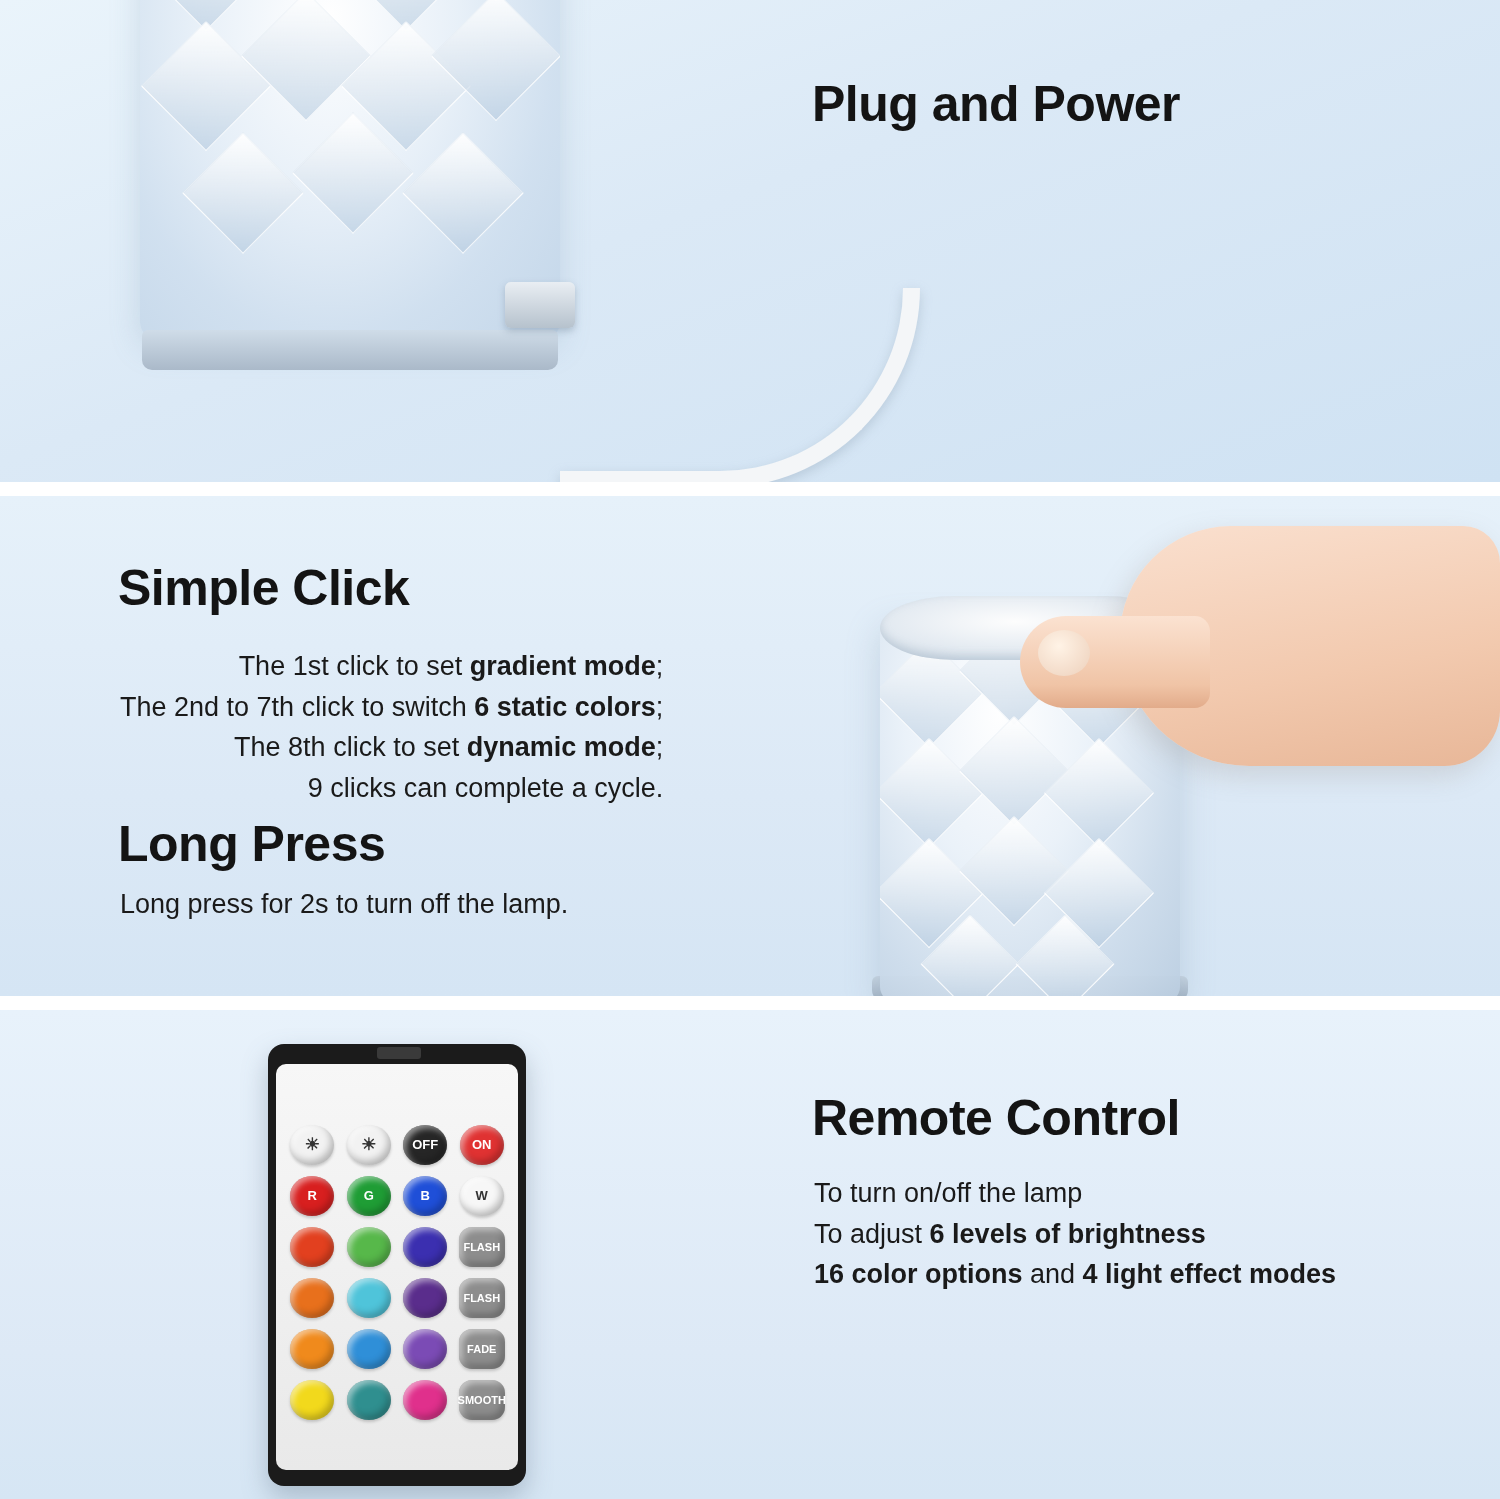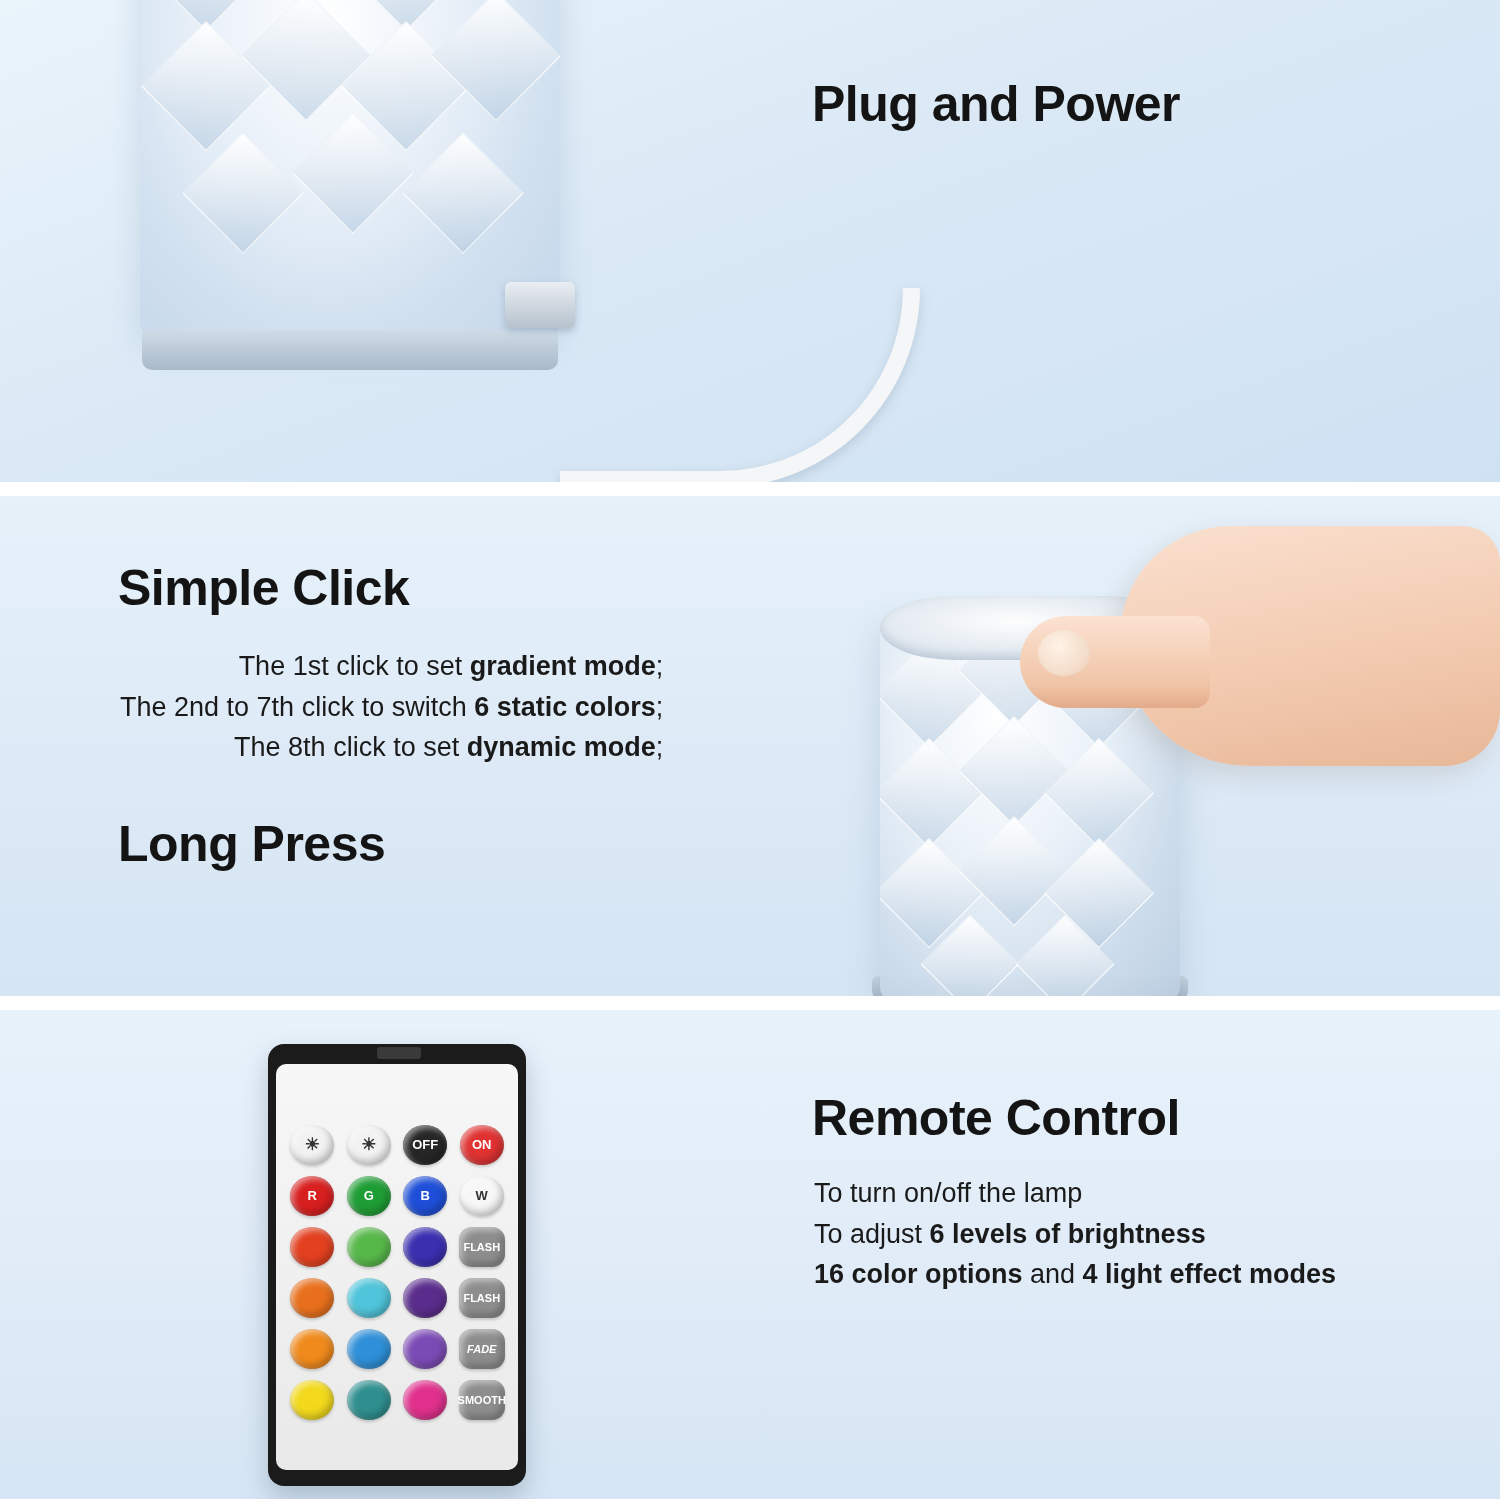--- a/index.html
+++ b/index.html
@@ -213,23 +213,29 @@
     <div class="txt p2-body">
       <div class="body-line">
         <span>The 1st click to set </span><b>gradient mode</b><span>;</span>
       </div>
       <div class="body-line">
         <span>The 2nd to 7th click to switch </span><b>6 static colors</b><span>;</span>
       </div>
       <div class="body-line">
         <span>The 8th click to set </span><b>dynamic mode</b><span>;</span>
       </div>
+      <div class="body-line">
+        <span>9 clicks can complete a cycle.</span>
+      </div>
     </div>
 
     <div class="txt headline p2-title2">Long Press</div>
+    <div class="txt p2-body2">
+      <div class="body-line">Long press for 2s to turn off the lamp.</div>
+    </div>
   </div>
 
   <div class="gap gap-2"></div>
 
   <div class="panel panel-3">
     <div class="txt headline p3-title">Remote Control</div>
     <div class="txt p3-body">
       <div class="body-line">
         <span>To turn on/off the lamp</span>
       </div>
@@ -262,20 +268,20 @@
       <div class="rbtn" style="background: rgb(87, 184, 74); color: rgb(255, 255, 255);"></div>
       <div class="rbtn" style="background: rgb(59, 47, 176); color: rgb(255, 255, 255);"></div>
       <div class="rbtn sq" style="background: rgb(141, 141, 141); color: rgb(255, 255, 255);">FLASH</div>
       <div class="rbtn" style="background: rgb(232, 112, 28); color: rgb(255, 255, 255);"></div>
       <div class="rbtn" style="background: rgb(79, 196, 218); color: rgb(255, 255, 255);"></div>
       <div class="rbtn" style="background: rgb(90, 45, 140); color: rgb(255, 255, 255);"></div>
       <div class="rbtn sq" style="background: rgb(141, 141, 141); color: rgb(255, 255, 255);">FLASH</div>
       <div class="rbtn" style="background: rgb(240, 138, 28); color: rgb(255, 255, 255);"></div>
       <div class="rbtn" style="background: rgb(47, 143, 216); color: rgb(255, 255, 255);"></div>
       <div class="rbtn" style="background: rgb(123, 75, 181); color: rgb(255, 255, 255);"></div>
-      <div class="rbtn sq" style="background: rgb(141, 141, 141); color: rgb(255, 255, 255); font-style: italic;">FADE</div>
+      <div class="rbtn sq" style="background: rgb(141, 141, 141); color: rgb(255, 255, 255);">FADE</div>
       <div class="rbtn" style="background: rgb(242, 217, 28); color: rgb(255, 255, 255);"></div>
       <div class="rbtn" style="background: rgb(47, 143, 143); color: rgb(255, 255, 255);"></div>
       <div class="rbtn" style="background: rgb(224, 48, 140); color: rgb(255, 255, 255);"></div>
       <div class="rbtn sq" style="background: rgb(141, 141, 141); color: rgb(255, 255, 255);">SMOOTH</div>
     </div>
 
 </div>
 
 </body></html>

